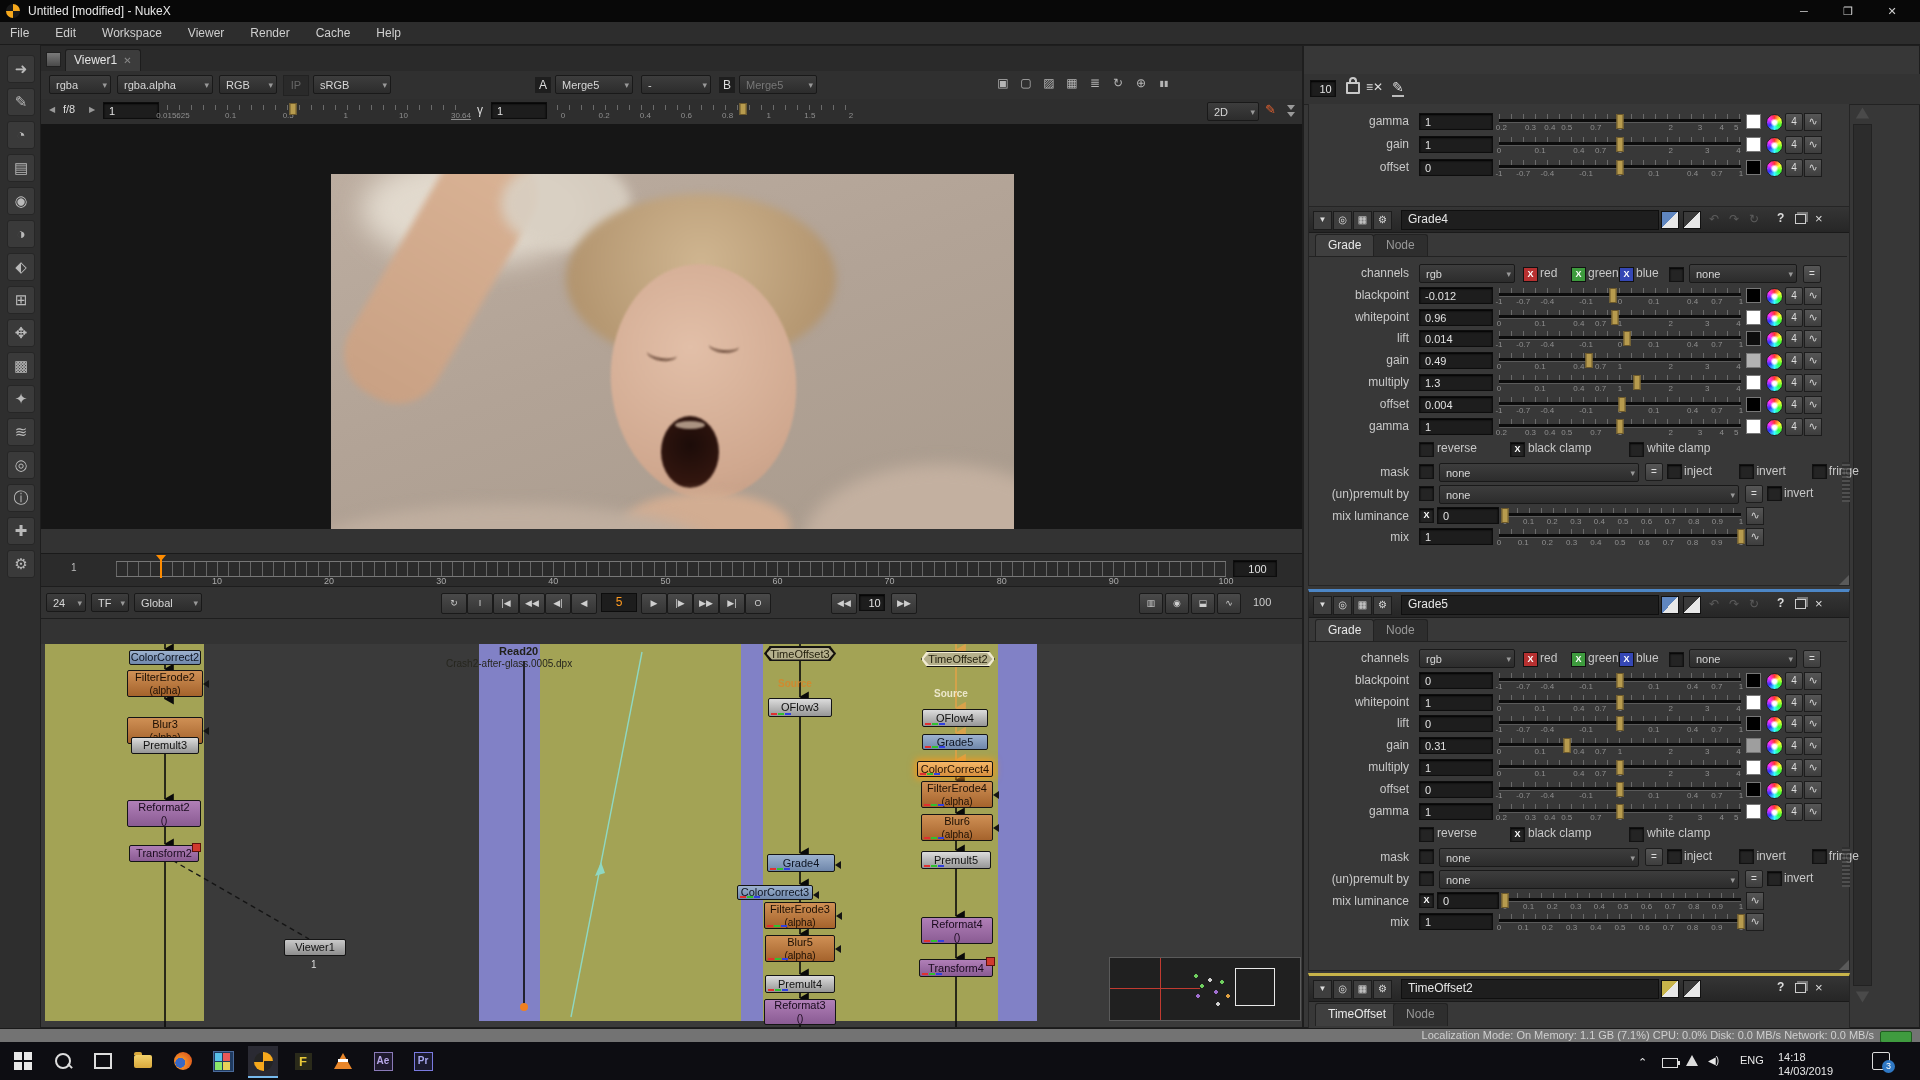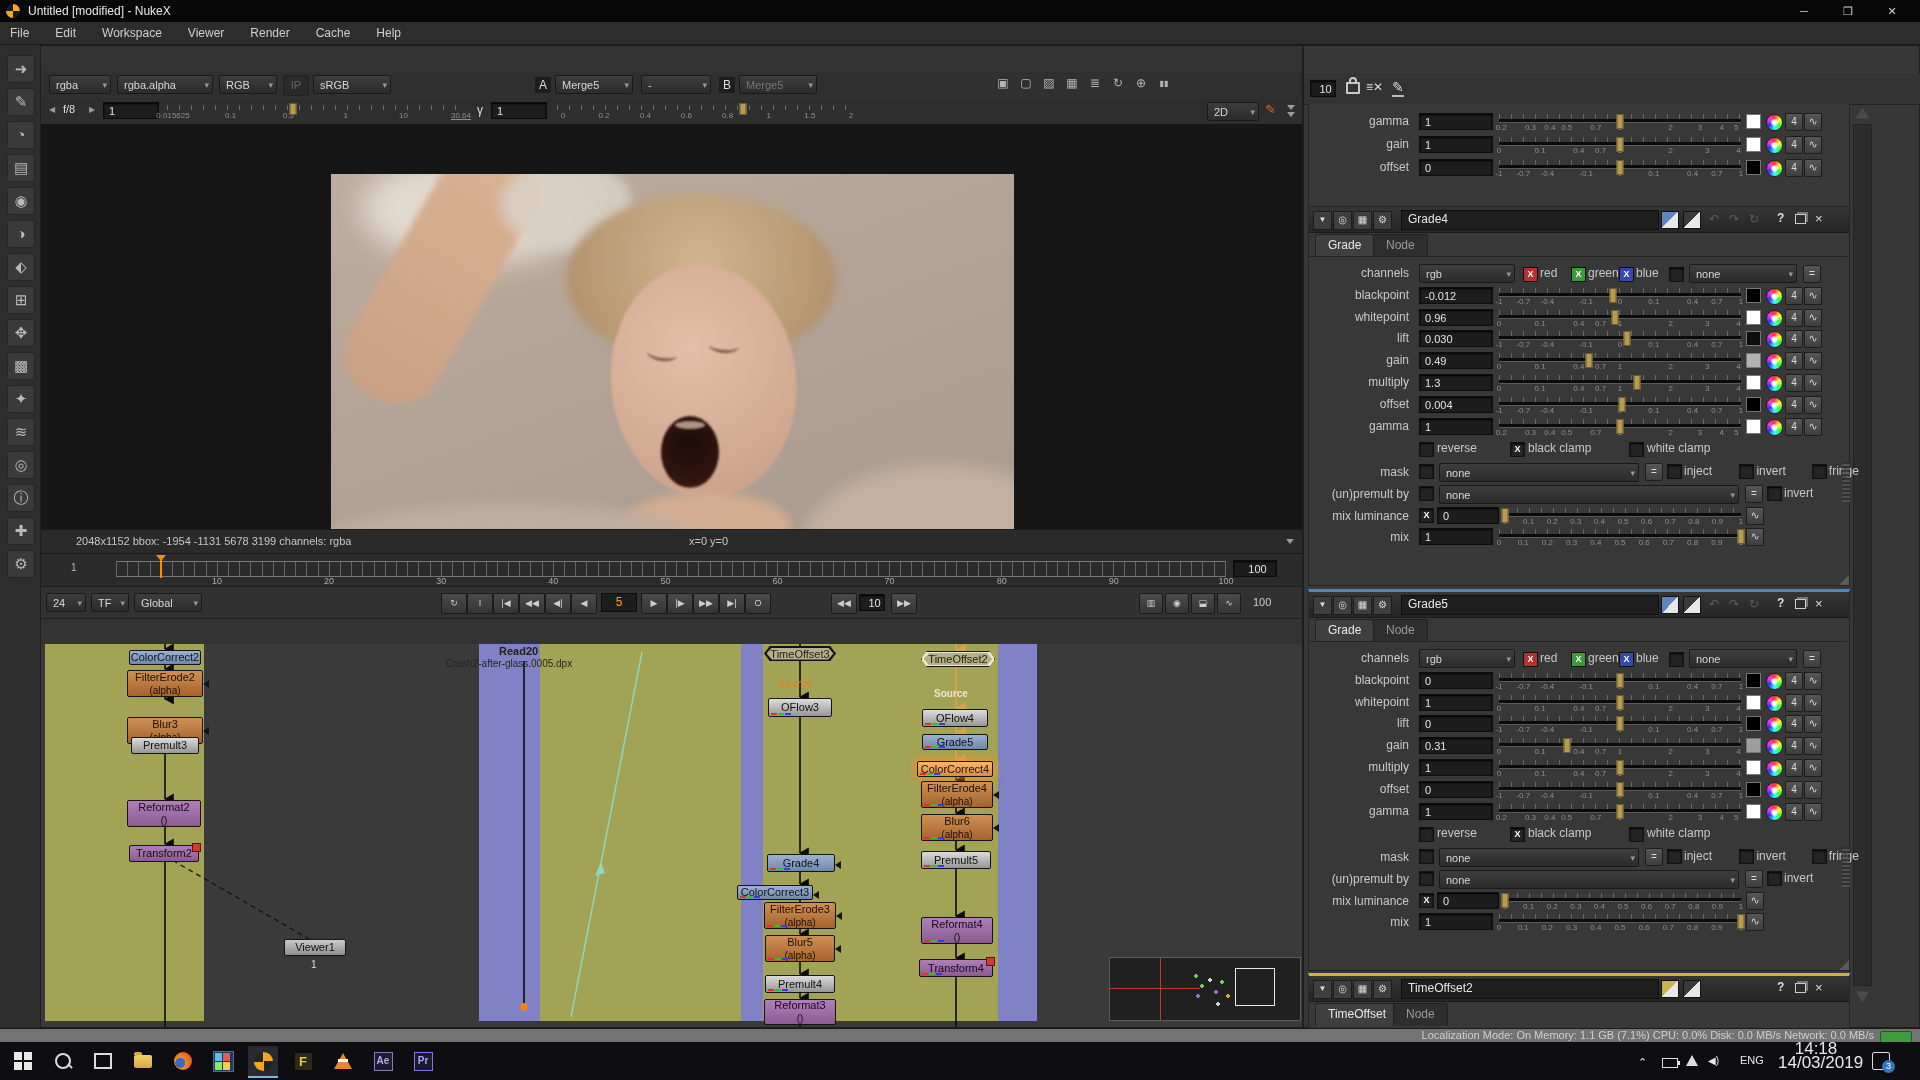--- a/index.html
+++ b/index.html
@@ -117,20 +117,24 @@
       <div class="tbico" style="top: 307px;">▩</div>
       <div class="tbico" style="top: 340px;">✦</div>
       <div class="tbico" style="top: 373px;">≋</div>
       <div class="tbico" style="top: 406px;">◎</div>
       <div class="tbico" style="top: 439px;">ⓘ</div>
       <div class="tbico" style="top: 472px;">✚</div>
       <div class="tbico" style="top: 505px;">⚙</div>
     </div>
 
   <div class="abs pane" id="viewerpane">
+    <div class="tabrow">
+      <div class="paneico"></div>
+      <div class="tab active" style="left:24px;"><span>Viewer1</span><span class="x">✕</span></div>
+    </div>
     <div class="abs" id="vtoolbar" style="left:0;top:25px;width:1261px;height:28px;background:#303030;border-bottom:1px solid #1c1c1c;">
         <div class="dd" style="left: 8px; top: 4px; width: 62px;">rgba</div>
         <div class="dd" style="left: 76px; top: 4px; width: 96px;">rgba.alpha</div>
         <div class="dd" style="left: 178px; top: 4px; width: 58px;">RGB</div>
         <div style="position: absolute; left: 242px; top: 4px; width: 24px; height: 19px; border: 1px solid rgb(34, 34, 34); color: rgb(102, 102, 102); text-align: center; line-height: 18px; font-size: 11px; background: rgb(42, 42, 42);">IP</div>
         <div class="dd" style="left: 272px; top: 4px; width: 78px;">sRGB</div>
         <div style="position: absolute; left: 494px; top: 6px; color: rgb(221, 221, 221); background: rgb(30, 30, 30); padding: 0px 4px; height: 16px; line-height: 16px;">A</div>
         <div class="dd" style="left: 514px; top: 4px; width: 78px;">Merge5</div>
         <div class="dd" style="left: 600px; top: 4px; width: 70px;">-</div>
         <div style="position: absolute; left: 678px; top: 6px; color: rgb(221, 221, 221); background: rgb(30, 30, 30); padding: 0px 4px; height: 16px; line-height: 16px;">B</div>
@@ -190,25 +194,20 @@
         <div class="imgblob" style="left:378px;top:164px;width:30px;height:12px;border-bottom:3px solid #7a5a48;transform:rotate(4deg);filter:blur(1px);"></div>
         <div class="imgblob" style="left:330px;top:242px;width:58px;height:72px;background:radial-gradient(circle at 50% 40%,#1c0c09,#33160f 75%);filter:blur(1px);"></div>
         <div class="imgblob" style="left:344px;top:247px;width:30px;height:8px;background:#cbb49f;filter:blur(1px);opacity:.8;"></div>
         <div class="imgblob" style="left:290px;top:318px;width:170px;height:70px;background:#d2ad92;filter:blur(5px);"></div>
         <div class="imgblob" style="left:470px;top:290px;width:280px;height:170px;background:#c3b0a0;filter:blur(8px);"></div>
         <div class="imgblob" style="left:-20px;top:330px;width:400px;height:90px;background:#bfae9f;filter:blur(7px);"></div>
       </div>
 
     </div>
 
-    <div class="abs" style="left:0;top:483px;width:1261px;height:24px;background:#2a2a2a;border-top:1px solid #1a1a1a;">
-      <div class="abs" style="left:35px;top:5px;font-size:11px;color:#c6c6c6;">2048x1152  bbox: -1954 -1131 5678 3199  channels: rgba</div>
-      <div class="abs" style="left:648px;top:5px;font-size:11px;color:#c6c6c6;">x=0 y=0</div>
-      <div class="abs chev" style="left:1245px;top:9px;"></div>
-    </div>
 
     <div class="abs" id="timeline">
         <div style="position: absolute; left: 30px; top: 8px; font-size: 10px; color: rgb(187, 187, 187);">1</div>
         <div id="ruler"></div>
         <div class="rlab" style="left: 175.909px;">10</div>
         <div class="rlab" style="left: 288.03px;">20</div>
         <div class="rlab" style="left: 400.152px;">30</div>
         <div class="rlab" style="left: 512.273px;">40</div>
         <div class="rlab" style="left: 624.394px;">50</div>
         <div class="rlab" style="left: 736.515px;">60</div>
@@ -618,21 +617,21 @@
           <div class="tlabel" style="left: 71%;">2</div>
           <div class="tlabel" style="left: 86%;">3</div>
           <div class="tlabel" style="left: 99%;">4</div>
           <div class="handle" style="left: 48%;"></div>
         </div>
         <div class="swatch" style="left: 437px; top: 103px; background: rgb(255, 255, 255);"></div>
         <div class="wheel" style="left: 457px; top: 103px;"></div>
         <div class="minibtn" style="left: 476px; top: 102px;">4</div>
         <div class="curvebtn" style="left: 495px; top: 102px;">∿</div>
         <div class="lbl" style="left: 0px; top: 124px; width: 100px;">lift</div>
-        <div class="fld" style="left: 110px; top: 123px; width: 74px;">0.030</div>
+        <div class="fld" style="left: 110px; top: 123px; width: 74px;">0.014</div>
         <div class="slider" style="left: 190px; top: 123px; width: 242px;">
           <div class="ticks"></div>
           <div class="groove"></div>
           <div class="tlabel" style="left: 0%;">-1</div>
           <div class="tlabel" style="left: 10%;">-0.7</div>
           <div class="tlabel" style="left: 20%;">-0.4</div>
           <div class="tlabel" style="left: 36%;">-0.1</div>
           <div class="tlabel" style="left: 50%;">0</div>
           <div class="tlabel" style="left: 64%;">0.1</div>
           <div class="tlabel" style="left: 80%;">0.4</div>
@@ -1092,21 +1091,21 @@
       <div class="tkico" style="left: 408px;">
         <div style="width:17px;height:17px;background:#1a1a2e;border:1px solid #7a7ae0;color:#a8a8f0;font:bold 10px 'Liberation Sans',sans-serif;text-align:center;line-height:16px;">Pr</div>
       </div>
       <div class="trayico" style="left: 1638px; top: 14px;">⌃</div>
       <div style="position: absolute; left: 1662px; top: 16px; width: 14px; height: 8px; border: 1px solid rgb(221, 221, 221);">
         <div style="position: absolute; right: -3px; top: 2px; width: 2px; height: 4px; background: rgb(221, 221, 221);"></div>
       </div>
       <div style="position: absolute; left: 1686px; top: 13px; width: 0px; height: 0px; border-left: 6px solid transparent; border-right: 6px solid transparent; border-bottom: 11px solid rgb(221, 221, 221);"></div>
       <div class="trayico" style="left: 1708px; top: 13px; font-size: 10px;">◀)</div>
       <div class="trayico" style="left: 1740px; top: 12px;">ENG</div>
-      <div style="position: absolute; left: 1778px; top: 0; width: 76px; text-align: center; color: rgb(232, 232, 232); font-size: 17px; line-height: 14px;">
+      <div style="position: absolute; left: 1778px; top: 8px; width: 76px; color: rgb(232, 232, 232); font-size: 11px; line-height: 14px;">
         <div>14:18</div>
         <div>14/03/2019</div>
       </div>
       <div style="position: absolute; left: 1872px; top: 10px; width: 16px; height: 16px; border: 1px solid rgb(221, 221, 221); border-radius: 2px;">
         <div style="position: absolute; right: -6px; bottom: -4px; width: 13px; height: 13px; background: rgb(47, 120, 196); color: rgb(255, 255, 255); border-radius: 50%; font-size: 9px; text-align: center; line-height: 13px;">3</div>
       </div>
     </div>
 </div>
 
 </body></html>

